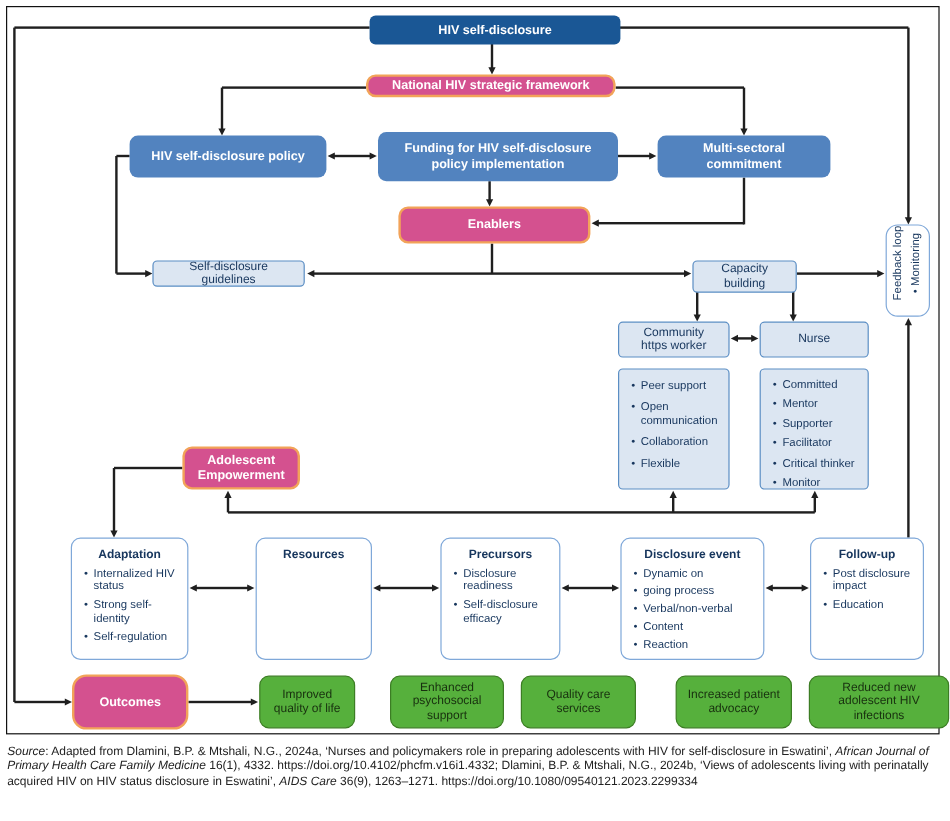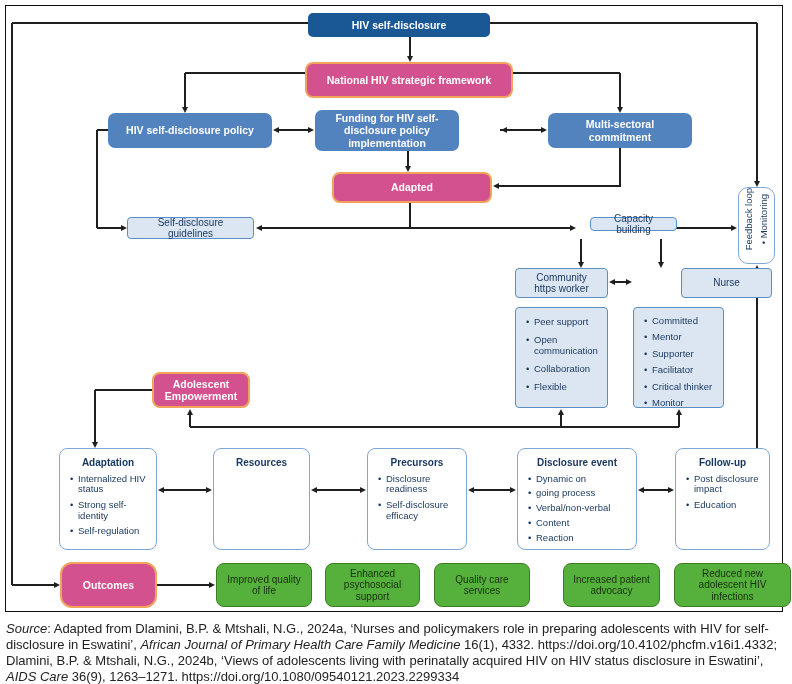--- a/index.html
+++ b/index.html
@@ -22,21 +22,21 @@
   .wi::before{content:"\2022";position:absolute;left:1px;top:0;}
   .vtext{writing-mode:vertical-rl;transform:rotate(180deg);font-size:9.5px;line-height:1.55;text-align:center;color:#17365d;}
   .vtext span{display:block;}
   .frame{position:absolute;left:5px;top:5px;width:778px;height:607px;border:1.3px solid #111;box-sizing:border-box;}
   .ln{position:absolute;background:#1f1f1f;}
   .ah{position:absolute;width:0;height:0;}
   .ah.r{border-top:3.5px solid transparent;border-bottom:3.5px solid transparent;border-left:6px solid #1f1f1f;}
   .ah.l{border-top:3.5px solid transparent;border-bottom:3.5px solid transparent;border-right:6px solid #1f1f1f;}
   .ah.d{border-left:3.5px solid transparent;border-right:3.5px solid transparent;border-top:6px solid #1f1f1f;}
   .ah.u{border-left:3.5px solid transparent;border-right:3.5px solid transparent;border-bottom:6px solid #1f1f1f;}
-  .source{position:absolute;left:6px;top:621px;width:780px;font-size:13px;line-height:1.24;color:#222;}
+  .source{position:absolute;left:6px;top:621px;width:780px;font-size:10px;line-height:1.24;color:#222;}
   .source i{font-style:italic;}
   .caption{position:absolute;left:6px;top:659px;width:780px;font-size:9.6px;color:#111;font-weight:bold;}
 </style>
 </head>
 <body>
 
 <div id="page">
   <div class="frame"></div>
   <div id="diagram">
       <div class="ln" style="left: 12px; top: 22.4px; width: 296px; height: 1.2px;"></div>
@@ -103,42 +103,42 @@
       <div class="ah r" style="left: 206px; top: 486.5px;"></div>
       <div class="ah l" style="left: 311px; top: 486.5px;"></div>
       <div class="ah r" style="left: 360px; top: 486.5px;"></div>
       <div class="ah l" style="left: 468px; top: 486.5px;"></div>
       <div class="ah r" style="left: 510px; top: 486.5px;"></div>
       <div class="ah l" style="left: 638px; top: 486.5px;"></div>
       <div class="ah r" style="left: 668px; top: 486.5px;"></div>
       <div class="ah r" style="left: 209px; top: 581.5px;"></div>
     </div>
 
-  <div class="box dark" style="left:308px;top:13px;width:182px;height:24px;">HIV self-disclosure</div>
-
-  <div class="box pink" style="left:305px;top:62px;width:208px;height:36px;">National HIV strategic framework</div>
+  <div class="box dark" style="left:308px;top:13px;width:209px;height:24px;">HIV self-disclosure</div>
+
+  <div class="box pink" style="left:305px;top:62px;width:208px;height:19px;">National HIV strategic framework</div>
 
   <div class="box mblue" style="left:108px;top:113px;width:164px;height:35px;">HIV self-disclosure policy</div>
-  <div class="box mblue" style="left:315px;top:110px;width:144px;height:41px;">Funding for HIV self-disclosure policy implementation</div>
+  <div class="box mblue" style="left:315px;top:110px;width:200px;height:41px;">Funding for HIV self-disclosure policy implementation</div>
   <div class="box mblue" style="left:548px;top:113px;width:144px;height:35px;">Multi-sectoral commitment</div>
 
-  <div class="box pink" style="left:332px;top:172px;width:160px;height:31px;">Adapted</div>
+  <div class="box pink" style="left:332px;top:172px;width:160px;height:31px;">Enablers</div>
 
   <div class="box lblue" style="left:127px;top:217px;width:127px;height:22px;">Self-disclosure guidelines</div>
-  <div class="box lblue" style="left:590px;top:217px;width:87px;height:14px;">Capacity building</div>
+  <div class="box lblue" style="left:577px;top:217px;width:87px;height:27px;">Capacity building</div>
 
   <div class="box white" style="left:738px;top:187px;width:37px;height:77px;display:flex;border-radius:10px;">
     <div class="vtext">
       <span>Feedback loop</span>
       <span>• Monitoring</span>
     </div>
   </div>
 
   <div class="box lblue" style="left:515px;top:268px;width:93px;height:30px;padding:2px 10px;">Community https worker</div>
-  <div class="box lblue" style="left:633px;top:268px;width:91px;height:30px;margin-left:48px;">Nurse</div>
+  <div class="box lblue" style="left:633px;top:268px;width:91px;height:30px;">Nurse</div>
 
   <div class="box lblue" style="left:515px;top:307px;width:93px;height:101px;display:block;padding:0;font-size:9.5px;">
     <div class="items loose">
       <div class="wi">Peer support</div>
       <div class="wi">Open communication</div>
       <div class="wi">Collaboration</div>
       <div class="wi">Flexible</div>
     </div>
   </div>
   <div class="box lblue" style="left:633px;top:307px;width:91px;height:101px;display:block;padding:0;font-size:9.5px;">
@@ -185,21 +185,21 @@
   <div class="box white" style="left:675px;top:448px;width:95px;height:102px;">
     <div class="wt">Follow-up</div>
     <div class="items">
       <div class="wi">Post disclosure impact</div>
       <div class="wi">Education</div>
     </div>
   </div>
 
   <div class="box pink" style="left:60px;top:562px;width:97px;height:46px;border-radius:12px;">Outcomes</div>
 
-  <div class="box green" style="left:216px;top:563px;width:96px;height:44px;">Improved quality of life</div>
+  <div class="box green" style="left:216px;top:563px;width:80px;height:44px;">Improved quality of life</div>
   <div class="box green" style="left:325px;top:563px;width:95px;height:44px;">Enhanced psychosocial support</div>
   <div class="box green" style="left:434px;top:563px;width:96px;height:44px;">Quality care services</div>
   <div class="box green" style="left:563px;top:563px;width:97px;height:44px;">Increased patient advocacy</div>
   <div class="box green" style="left:674px;top:563px;width:117px;height:44px;">Reduced new adolescent HIV infections</div>
 
   <div class="source">
     <i>Source</i><span>: Adapted from Dlamini, B.P. &amp; Mtshali, N.G., 2024a, ‘Nurses and policymakers role in preparing adolescents with HIV for self-disclosure in Eswatini’, </span><i>African Journal of Primary Health Care Family Medicine</i><span> 16(1), 4332. https://doi.org/10.4102/phcfm.v16i1.4332; Dlamini, B.P. &amp; Mtshali, N.G., 2024b, ‘Views of adolescents living with perinatally acquired HIV on HIV status disclosure in Eswatini’, </span><i>AIDS Care</i><span> 36(9), 1263–1271. https://doi.org/10.1080/09540121.2023.2299334</span>
   </div>
 </div>
 

